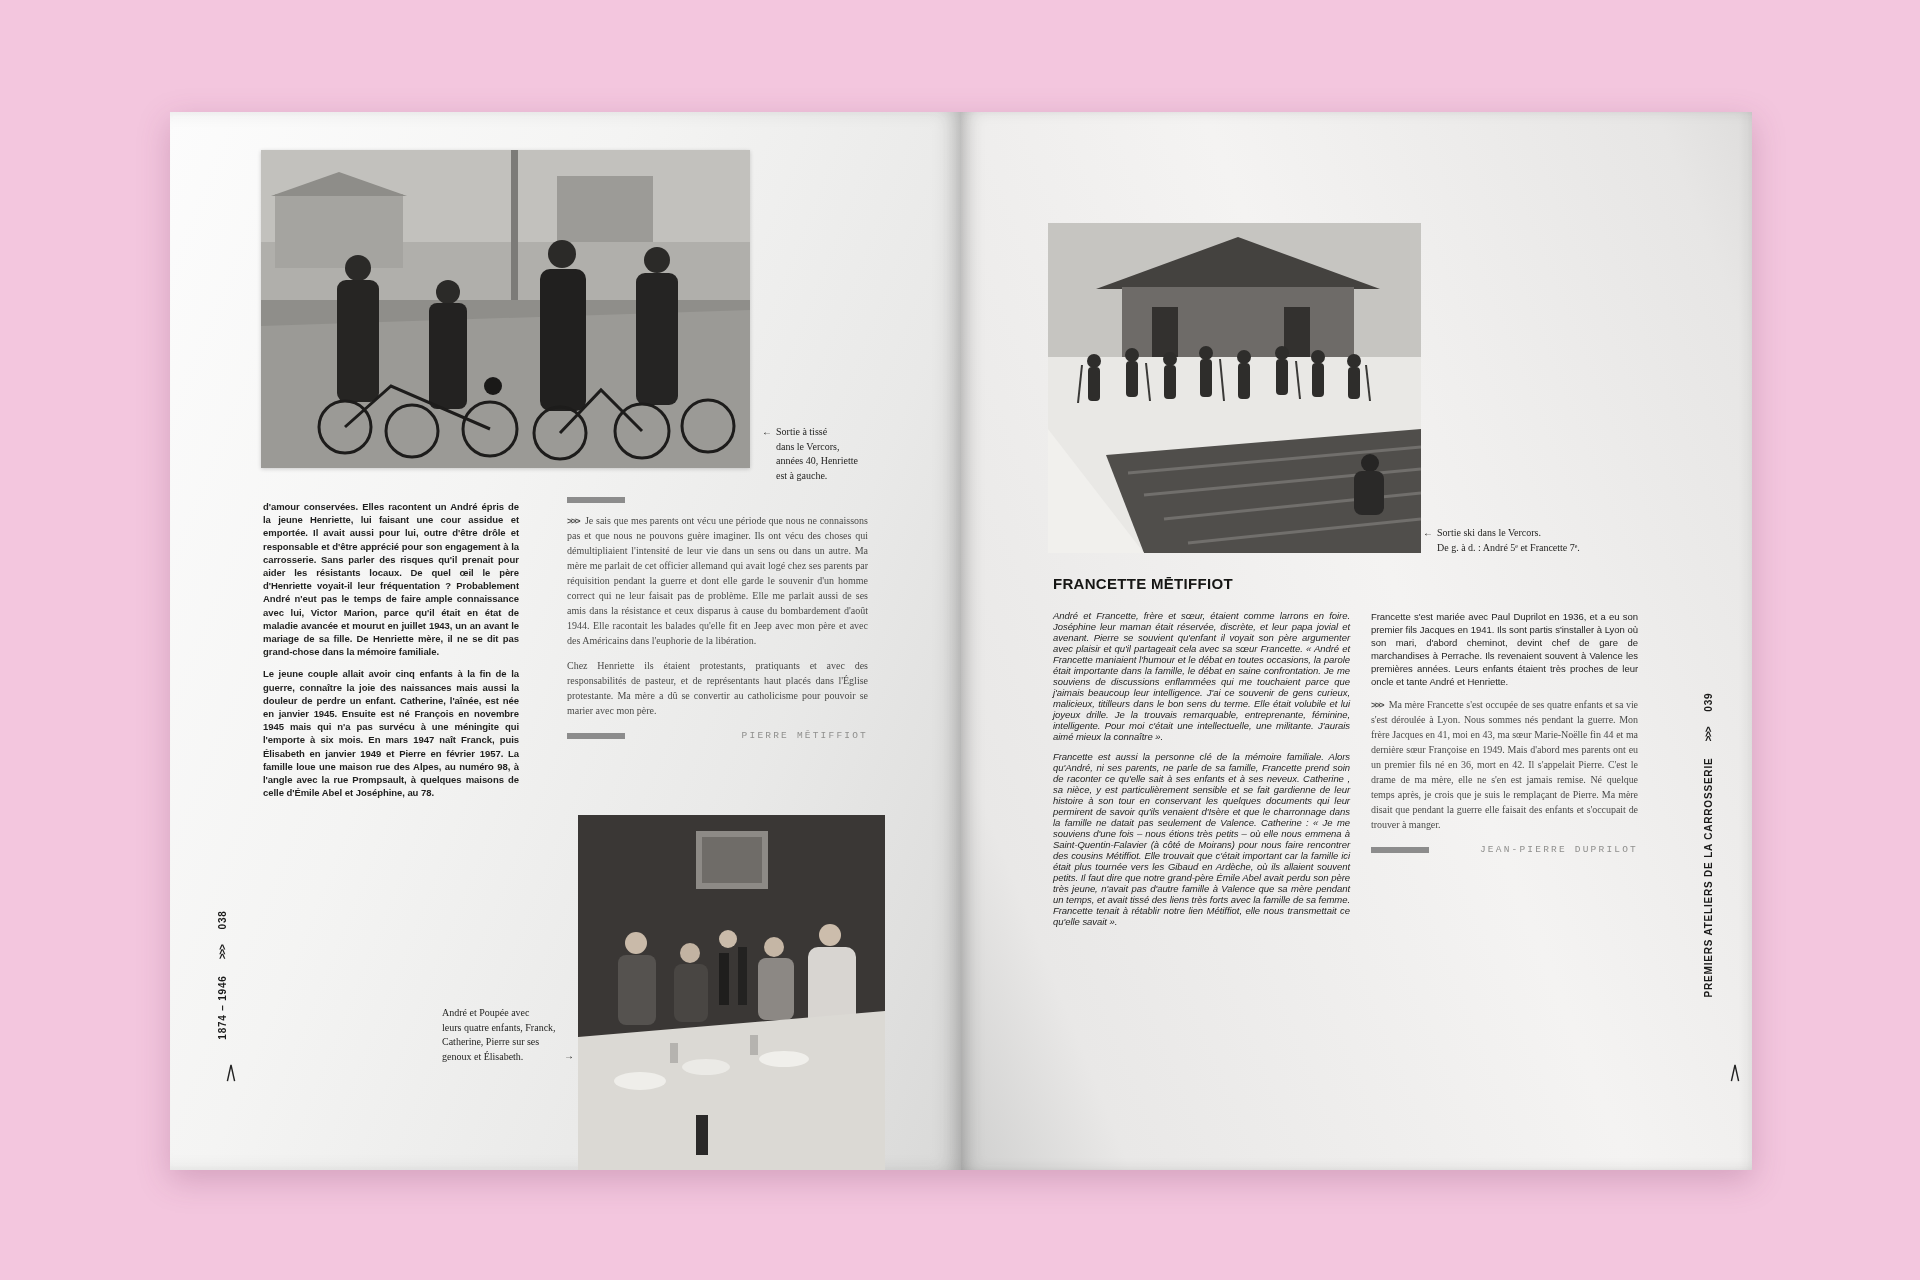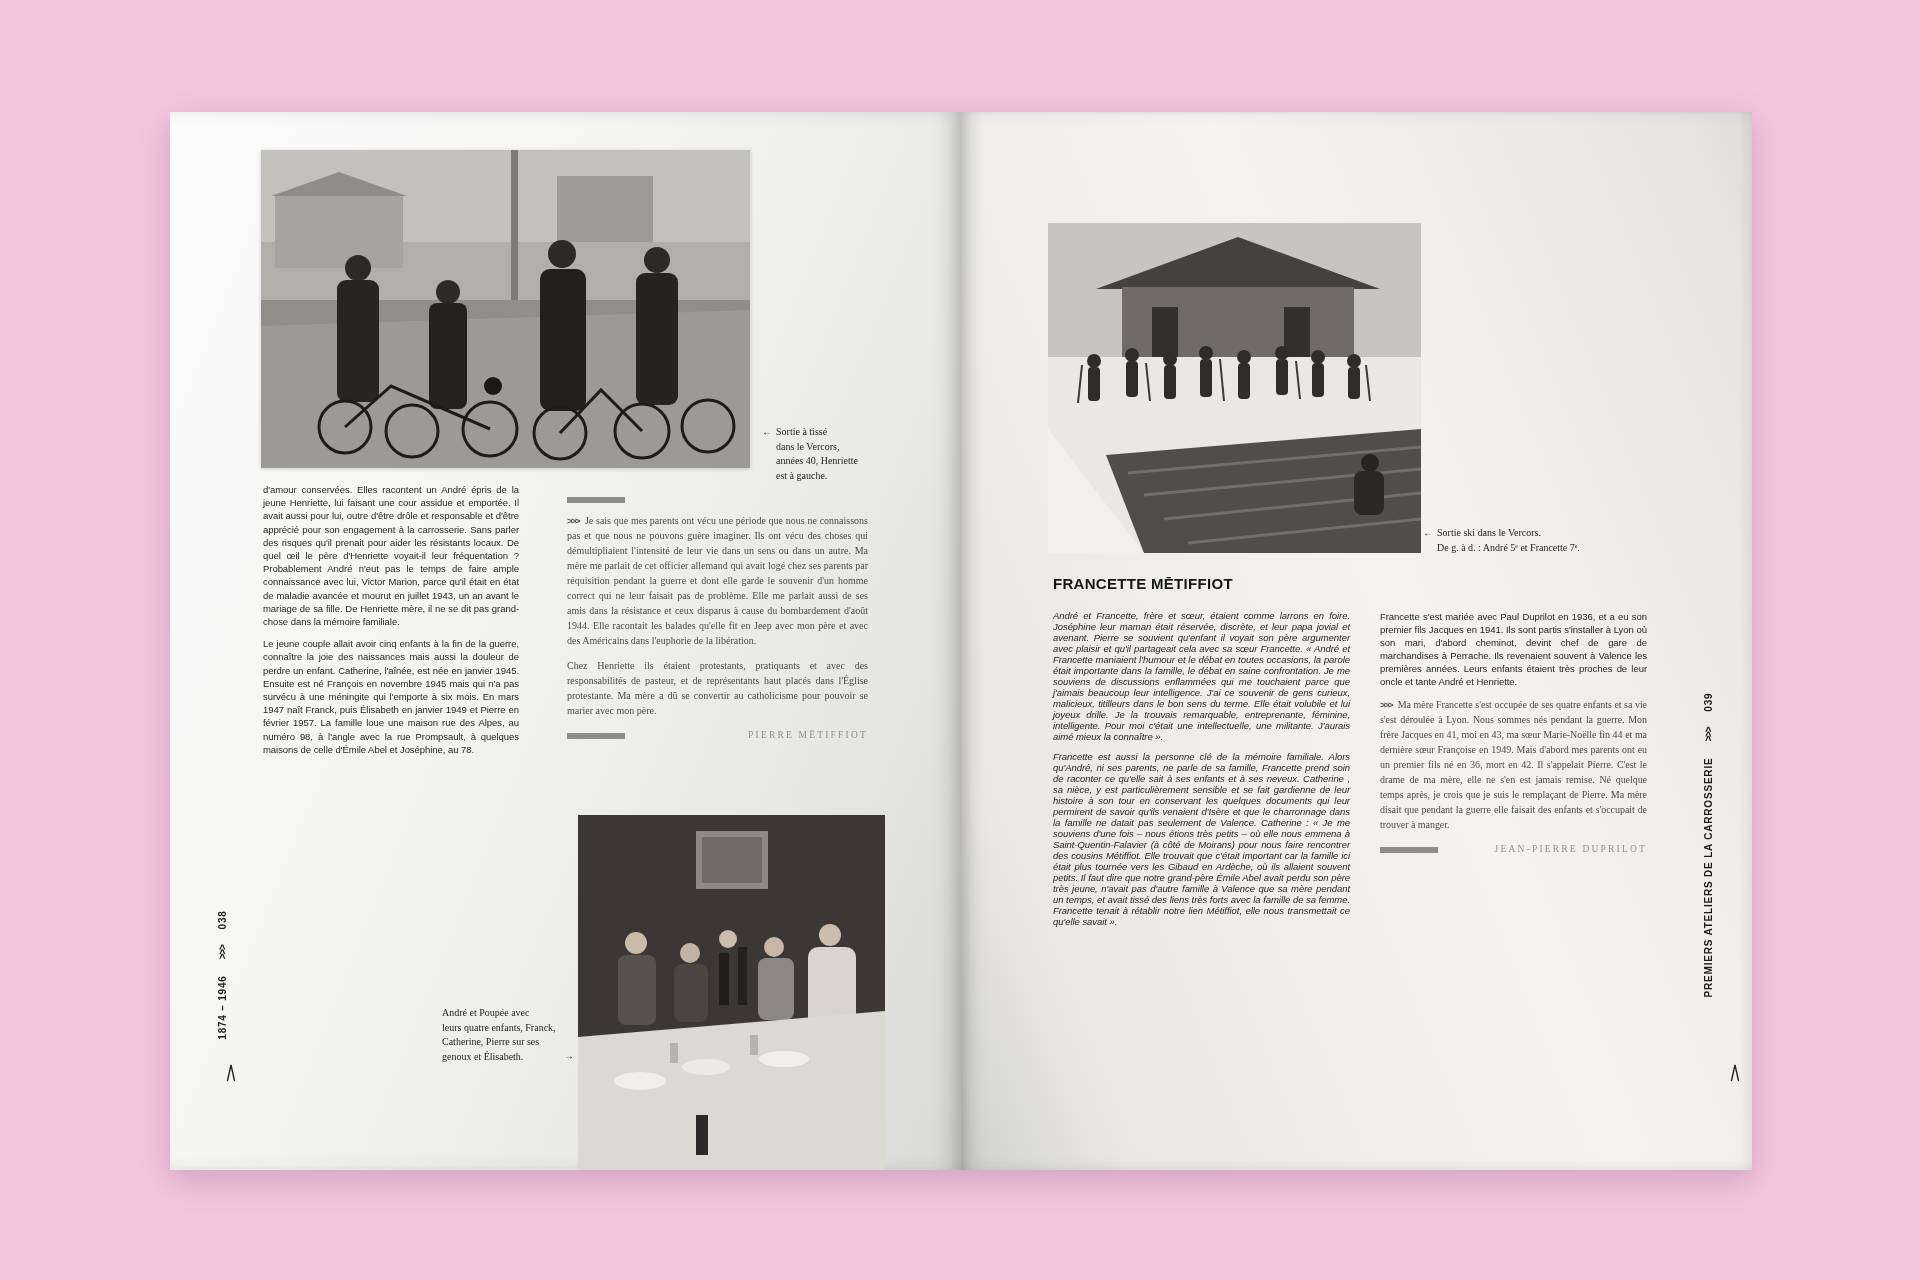--- a/index.html
+++ b/index.html
@@ -23,21 +23,21 @@
            text-align:justify;letter-spacing:-0.05px;}
   .sanscol p{margin:0 0 9px 0;}
   .serifcol{position:absolute;font-family:"Liberation Serif",serif;font-size:10px;line-height:15px;
             color:var(--serifink);text-align:justify;}
   .serifcol p{margin:0 0 10px 0;}
   .tmark{font-family:"Liberation Sans",sans-serif;font-weight:700;letter-spacing:-1.5px;
          color:#4d4d4b;font-size:9.5px;padding-right:3px;}
   .secbar{width:58px;height:6px;background:var(--bar);}
   .colbar{margin:0 0 10px 0;}
   .sigrow{display:flex;justify-content:space-between;align-items:center;margin-top:2px;}
-  .sig{font-family:Liberation Serif, serif;font-size:9.5px;letter-spacing:2.2px;
+  .sig{font-family:Liberation Mono, monospace;font-size:9.5px;letter-spacing:2.2px;
        color:var(--sig);white-space:nowrap;}
   
   .cap{position:absolute;font-family:"Liberation Serif",serif;font-size:10px;line-height:14.6px;
        color:#242422;}
   .cap .arrow{position:absolute;left:0;top:0;}
   .cap .caplines{padding-left:14px;}
   .cap.endarrow .arrow{left:auto;right:0;top:auto;bottom:1px;}
   
   .heading{position:absolute;font-weight:700;font-size:15px;letter-spacing:.3px;color:#161614;
            white-space:nowrap;}
@@ -90,21 +90,21 @@
       <div class="cap" style="left:592px;top:313px;width:124px;">
         <span class="arrow">←</span>
         <div class="caplines">
           <div>Sortie à tissé</div>
           <div>dans le Vercors,</div>
           <div>années 40, Henriette</div>
           <div>est à gauche.</div>
         </div>
       </div>
 
-      <div class="sanscol" style="left:93px;top:371px;width:256px;">
+      <div class="sanscol" style="left:93px;top:388px;width:256px;font-weight:bold;">
         <p>d'amour conservées. Elles racontent un André épris de la jeune Henriette, lui faisant une cour assidue et emportée. Il avait aussi pour lui, outre d'être drôle et responsable et d'être apprécié pour son engagement à la carrosserie. Sans parler des risques qu'il prenait pour aider les résistants locaux. De quel œil le père d'Henriette voyait-il leur fréquentation ? Probablement André n'eut pas le temps de faire ample connaissance avec lui, Victor Marion, parce qu'il était en état de maladie avancée et mourut en juillet 1943, un an avant le mariage de sa fille. De Henriette mère, il ne se dit pas grand-chose dans la mémoire familiale.</p>
         <p>Le jeune couple allait avoir cinq enfants à la fin de la guerre, connaître la joie des naissances mais aussi la douleur de perdre un enfant. Catherine, l'aînée, est née en janvier 1945. Ensuite est né François en novembre 1945 mais qui n'a pas survécu à une méningite qui l'emporte à six mois. En mars 1947 naît Franck, puis Élisabeth en janvier 1949 et Pierre en février 1957. La famille loue une maison rue des Alpes, au numéro 98, à l'angle avec la rue Prompsault, à quelques maisons de celle d'Émile Abel et Joséphine, au 78.</p>
       </div>
 
       <div class="serifcol" style="left:397px;top:385px;width:301px;">
         <div class="secbar colbar"></div>
         <p>
           <span class="tmark">&gt;&gt;&gt;</span>
           <span>Je sais que mes parents ont vécu une période que nous ne connaissons pas et que nous ne pouvons guère imaginer. Ils ont vécu des choses qui démultipliaient l'intensité de leur vie dans un sens ou dans un autre. Ma mère me parlait de cet officier allemand qui avait logé chez ses parents par réquisition pendant la guerre et dont elle garde le souvenir d'un homme correct qui ne leur faisait pas de problème. Elle me parlait aussi de ses amis dans la résistance et ceux disparus à cause du bombardement d'août 1944. Elle racontait les balades qu'elle fit en Jeep avec mon père et avec des Américains dans l'euphorie de la libération.</span>
         </p>
@@ -218,21 +218,21 @@
         </div>
       </div>
 
       <div class="heading" style="left:92px;top:463px;">FRANCETTE MĒTIFFIOT</div>
 
       <div class="sanscol" style="left:92px;top:498px;width:297px;line-height:11px;font-style:italic;">
         <p>André et Francette, frère et sœur, étaient comme larrons en foire. Joséphine leur maman était réservée, discrète, et leur papa jovial et avenant. Pierre se souvient qu'enfant il voyait son père argumenter avec plaisir et qu'il partageait cela avec sa sœur Francette. « André et Francette maniaient l'humour et le débat en toutes occasions, la parole était importante dans la famille, le débat en saine confrontation. Je me souviens de discussions enflammées qui me touchaient parce que j'aimais beaucoup leur intelligence. J'ai ce souvenir de gens curieux, malicieux, titilleurs dans le bon sens du terme. Elle était volubile et lui joyeux drille. Je la trouvais remarquable, entreprenante, féminine, intelligente. Pour moi c'était une intellectuelle, une militante. J'aurais aimé mieux la connaître ».</p>
         <p>Francette est aussi la personne clé de la mémoire familiale. Alors qu'André, ni ses parents, ne parle de sa famille, Francette prend soin de raconter ce qu'elle sait à ses enfants et à ses neveux. Catherine , sa nièce, y est particulièrement sensible et se fait gardienne de leur histoire à son tour en conservant les quelques documents qui leur permirent de savoir qu'ils venaient d'Isère et que le charronnage dans la famille ne datait pas seulement de Valence. Catherine : « Je me souviens d'une fois – nous étions très petits – où elle nous emmena à Saint-Quentin-Falavier (à côté de Moirans) pour nous faire rencontrer des cousins Métiffiot. Elle trouvait que c'était important car la famille ici était plus tournée vers les Gibaud en Ardèche, où ils allaient souvent petits. Il faut dire que notre grand-père Émile Abel avait perdu son père très jeune, n'avait pas d'autre famille à Valence que sa mère pendant un temps, et avait tissé des liens très forts avec la famille de sa femme. Francette tenait à rétablir notre lien Métiffiot, elle nous transmettait ce qu'elle savait ».</p>
       </div>
 
-      <div class="sanscol" style="left:419px;top:498px;width:267px;line-height:13px;">
+      <div class="sanscol" style="left:410px;top:498px;width:267px;line-height:13px;">
         <p>Francette s'est mariée avec Paul Duprilot en 1936, et a eu son premier fils Jacques en 1941. Ils sont partis s'installer à Lyon où son mari, d'abord cheminot, devint chef de gare de marchandises à Perrache. Ils revenaient souvent à Valence les premières années. Leurs enfants étaient très proches de leur oncle et tante André et Henriette.</p>
         <div class="serifcol" style="position:static;width:267px;margin-top:9px;">
           <p>
             <span class="tmark">&gt;&gt;&gt;</span>
             <span>Ma mère Francette s'est occupée de ses quatre enfants et sa vie s'est déroulée à Lyon. Nous sommes nés pendant la guerre. Mon frère Jacques en 41, moi en 43, ma sœur Marie-Noëlle fin 44 et ma dernière sœur Françoise en 1949. Mais d'abord mes parents ont eu un premier fils né en 36, mort en 42. Il s'appelait Pierre. C'est le drame de ma mère, elle ne s'en est jamais remise. Né quelque temps après, je crois que je suis le remplaçant de Pierre. Ma mère disait que pendant la guerre elle faisait des enfants et s'occupait de trouver à manger.</span>
           </p>
           <div class="sigrow">
             <span class="secbar"></span>
             <span class="sig">JEAN-PIERRE DUPRILOT</span>
           </div>

